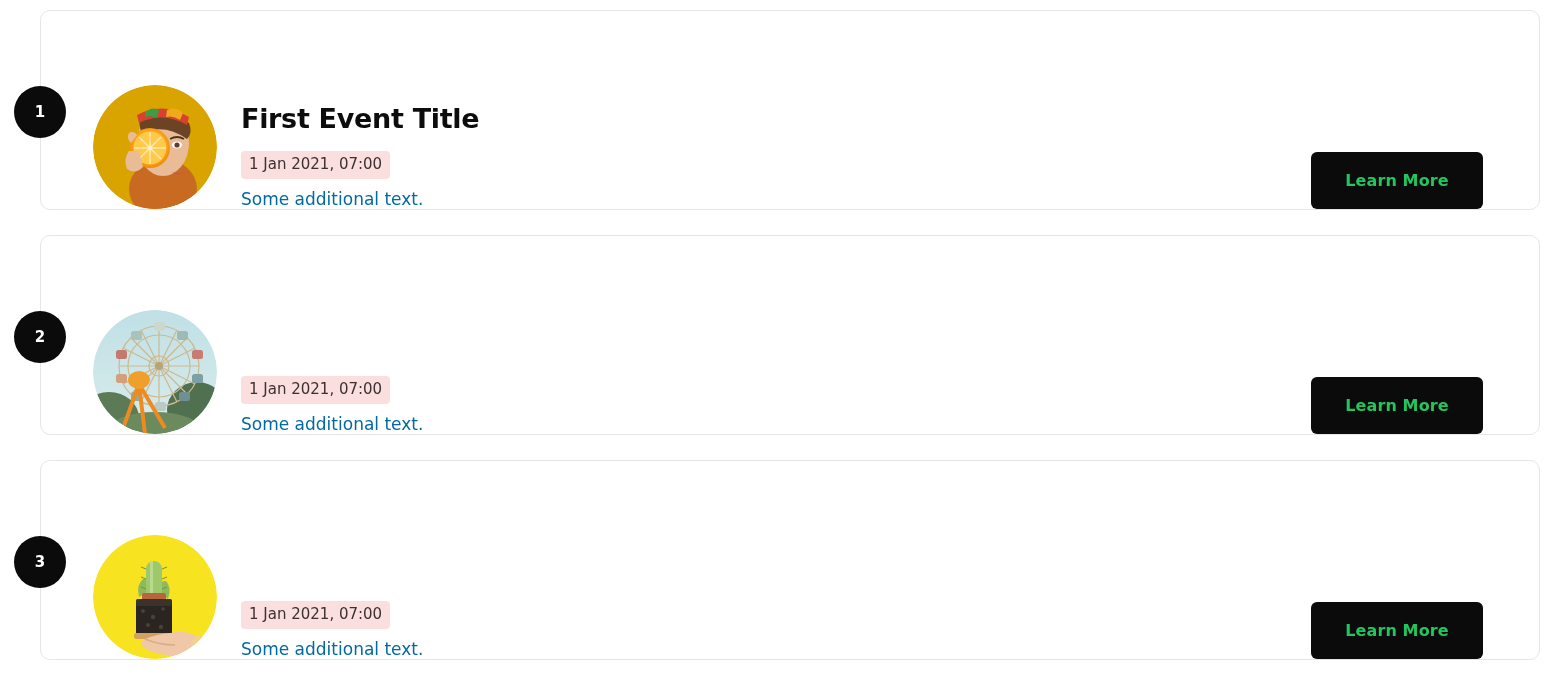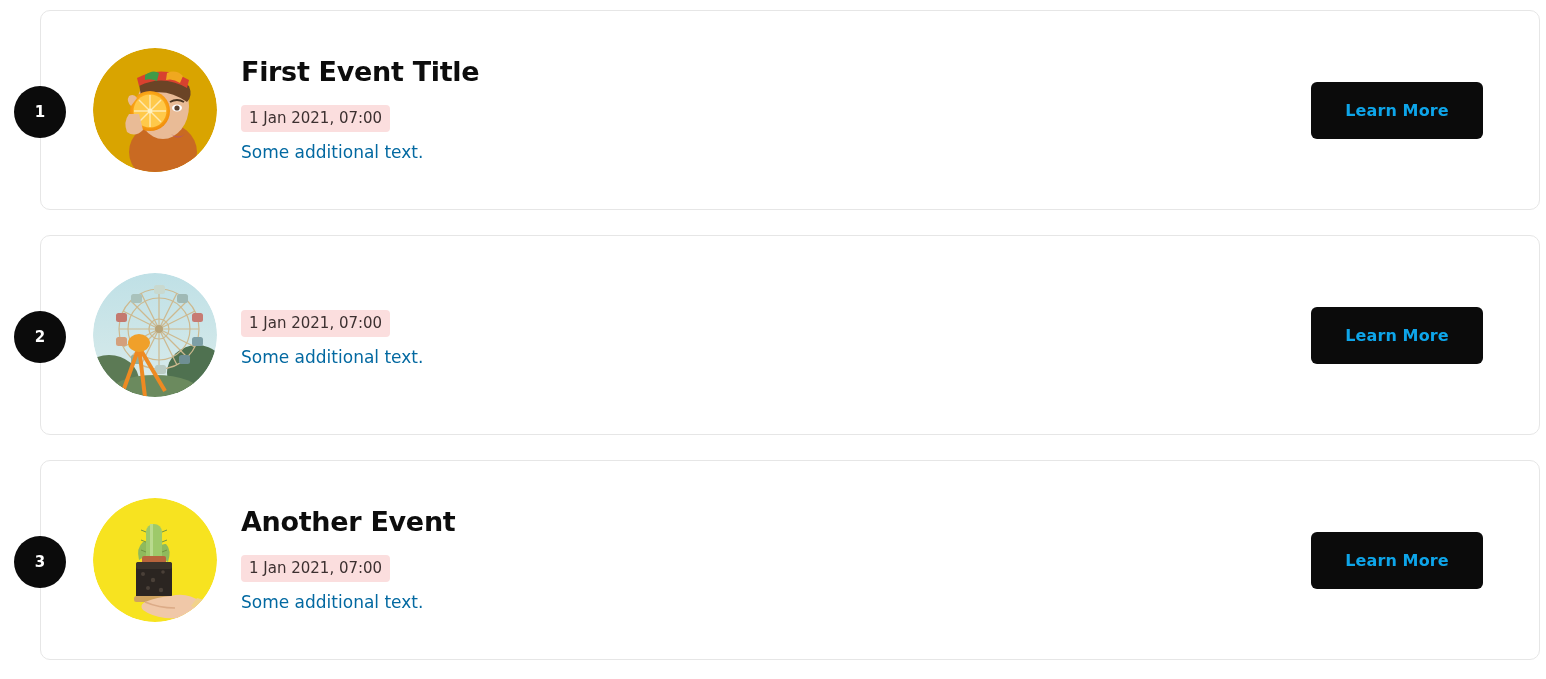--- a/index.html
+++ b/index.html
@@ -36,21 +36,21 @@
     position: absolute;
     left: 0;
     top: 0;
     width: 1500px;
     height: 200px;
     box-sizing: border-box;
     border: 1px solid #e6e6e6;
     border-radius: 10px;
     background: #ffffff;
     display: flex;
-    align-items: center;
+    align-items: flex-end;
     padding: 0 28px 0 52px;
   }
 
   .badge {
     position: absolute;
     left: -26px;
     top: 76px;
     width: 52px;
     height: 52px;
     border-radius: 50%;
@@ -113,21 +113,21 @@
 
   .event-action { flex-shrink: 0; padding-right: 28px; }
 
   .learn-btn {
     display: inline-flex;
     align-items: center;
     justify-content: center;
     width: 172px;
     height: 57px;
     background: #0b0b0b;
-    color: #0ea5e9;
+    color: #22c55e;
     border: none;
     border-radius: 6px;
     font-family: "DejaVu Sans", "Liberation Sans", sans-serif;
     font-size: 16px;
     font-weight: bold;
     letter-spacing: 0.1px;
     cursor: pointer;
   }
 </style>
 </head>
@@ -299,21 +299,20 @@
             </g>
             <rect x="41" y="98" width="40" height="6" rx="2.5" fill="#cfa35f"></rect>
             <path d="M78 98 q16 -4 30 6 q6 4 4 10 q-16 8 -40 6 q-14 -2 -22 -8 q-4 -5 2 -8 q12 -5 26 -6 z" fill="#f0c8a8"></path>
             <path d="M104 100 q12 2 18 12 l-8 8 q-10 -10 -16 -12 z" fill="#f2d28a"></path>
             <path d="M52 104 q14 6 30 6" stroke="#dcab87" stroke-width="1.5" fill="none"></path>
           </g>
         </svg>
       </div>
 
       <div class="event-body">
-        <h2 class="event-title">Another Event</h2>
         <div class="event-date-wrap">
           <span class="event-date">1 Jan 2021, 07:00</span>
         </div>
         <p class="event-desc">Some additional text.</p>
       </div>
 
       <div class="event-action">
         <button class="learn-btn">Learn More</button>
       </div>
 

